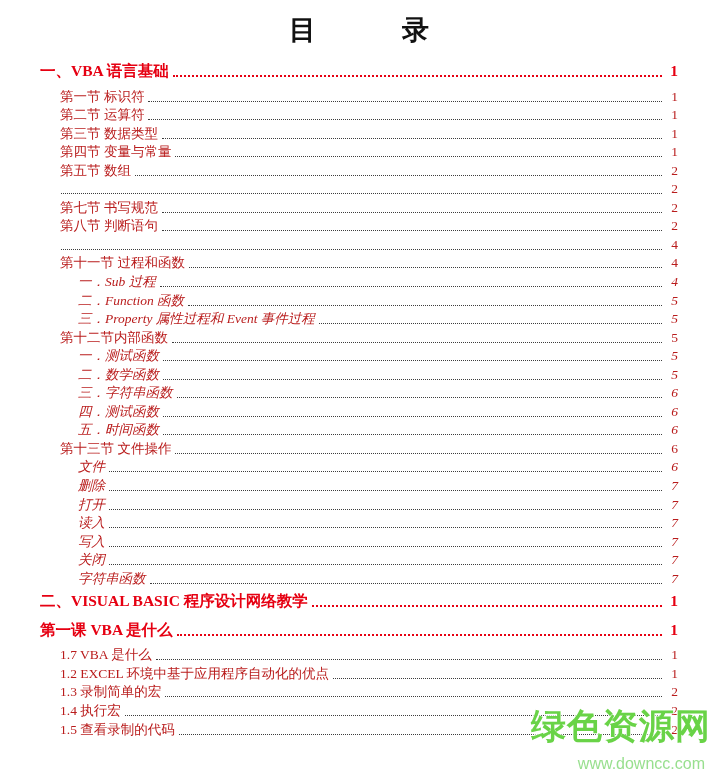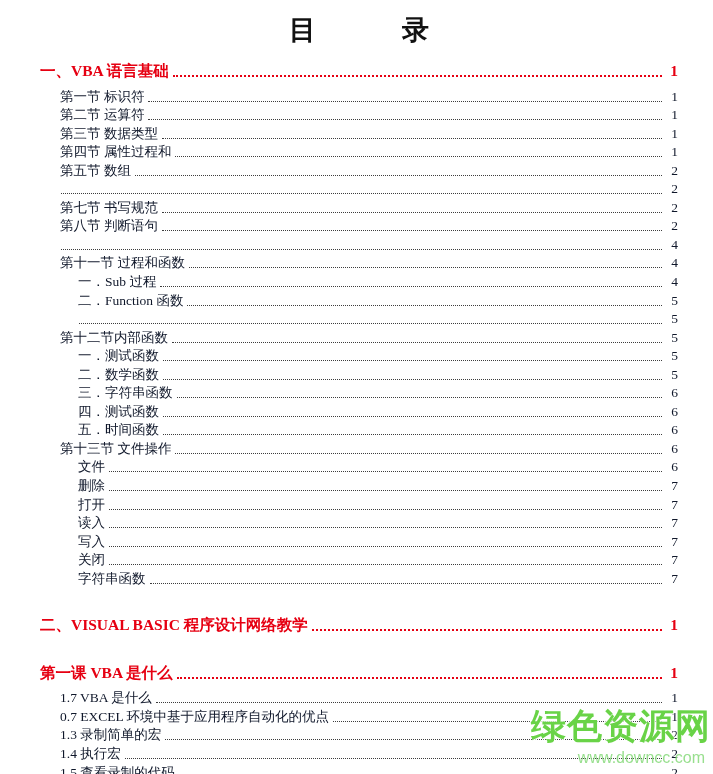--- a/index.html
+++ b/index.html
@@ -26,43 +26,44 @@
     line-height: 32px;
     margin: 0 0 11px 0;
   }
   #toc { width: 100%; }
   .row {
     display: flex;
     align-items: flex-end;
     height: 18.55px;
     font-size: 13.5px;
     line-height: 17px;
-    color: #0f172a;
+    color: #b91c1c;
   }
   .lab { white-space: nowrap; padding-right: 3px; }
   .leader {
     flex: 1 1 auto;
     border-bottom: 1.7px dotted #3d3d3d;
     margin: 0 2px 3px 1px;
     min-width: 10px;
   }
   .pg { min-width: 14px; text-align: right; }
 
   .section { padding-left: 20px; }
   .sub {
     padding-left: 38px;
+    font-style: italic;
   }
   .chapter {
     padding-left: 0;
     height: 24px;
     font-size: 15.5px;
     line-height: 20px;
     font-weight: bold;
     color: #e60012;
-    margin-top: 24px;
+    margin-top: 0;
     margin-bottom: 5px;
   }
   .chapter .leader {
     border-bottom: 2.2px dotted #e60012;
     margin-bottom: 4px;
   }
   .chapter .pg { color: #e60012; }
   #toc .chapter:first-child { margin-top: 2px; }
 
   .watermark {
@@ -80,21 +81,21 @@
     letter-spacing: 1px;
     color: rgba(84, 205, 46, 0.88);
     text-shadow: 0 0 1px #ffffff, 1px 1px 0 rgba(255,255,255,0.7), -1px -1px 0 rgba(255,255,255,0.7);
     line-height: 28px;
   }
   .wm-url {
     font-family: "Liberation Sans", "DejaVu Sans", sans-serif;
     font-size: 16px;
     color: rgba(134, 217, 122, 0.85);
     line-height: 18px;
-    margin-top: 9px;
+    margin-top: 15px;
     padding-right: 6px;
   }
 </style>
 </head>
 <body>
 
 <div class="page">
   <h1 class="doc-title">
     <span>目</span>
     <span>录</span>
@@ -114,21 +115,21 @@
         <span class="lab">第二节 运算符</span>
         <span class="leader"></span>
         <span class="pg">1</span>
       </div>
       <div class="row section">
         <span class="lab">第三节 数据类型</span>
         <span class="leader"></span>
         <span class="pg">1</span>
       </div>
       <div class="row section">
-        <span class="lab">第四节 属性过程和</span>
+        <span class="lab">第四节 变量与常量</span>
         <span class="leader"></span>
         <span class="pg">1</span>
       </div>
       <div class="row section">
         <span class="lab">第五节 数组</span>
         <span class="leader"></span>
         <span class="pg">2</span>
       </div>
       <div class="row section">
         <span class="leader"></span>
@@ -157,20 +158,21 @@
         <span class="lab">一．Sub 过程</span>
         <span class="leader"></span>
         <span class="pg">4</span>
       </div>
       <div class="row sub">
         <span class="lab">二．Function 函数</span>
         <span class="leader"></span>
         <span class="pg">5</span>
       </div>
       <div class="row sub">
+        <span class="lab">三．Property 属性过程和 Event 事件过程</span>
         <span class="leader"></span>
         <span class="pg">5</span>
       </div>
       <div class="row section">
         <span class="lab">第十二节内部函数</span>
         <span class="leader"></span>
         <span class="pg">5</span>
       </div>
       <div class="row sub">
         <span class="lab">一．测试函数</span>
@@ -246,21 +248,21 @@
         <span class="lab">第一课 VBA 是什么</span>
         <span class="leader"></span>
         <span class="pg">1</span>
       </div>
       <div class="row section">
         <span class="lab">1.7 VBA 是什么</span>
         <span class="leader"></span>
         <span class="pg">1</span>
       </div>
       <div class="row section">
-        <span class="lab">0.7 EXCEL 环境中基于应用程序自动化的优点</span>
+        <span class="lab">1.2 EXCEL 环境中基于应用程序自动化的优点</span>
         <span class="leader"></span>
         <span class="pg">1</span>
       </div>
       <div class="row section">
         <span class="lab">1.3 录制简单的宏</span>
         <span class="leader"></span>
         <span class="pg">2</span>
       </div>
       <div class="row section">
         <span class="lab">1.4 执行宏</span>

